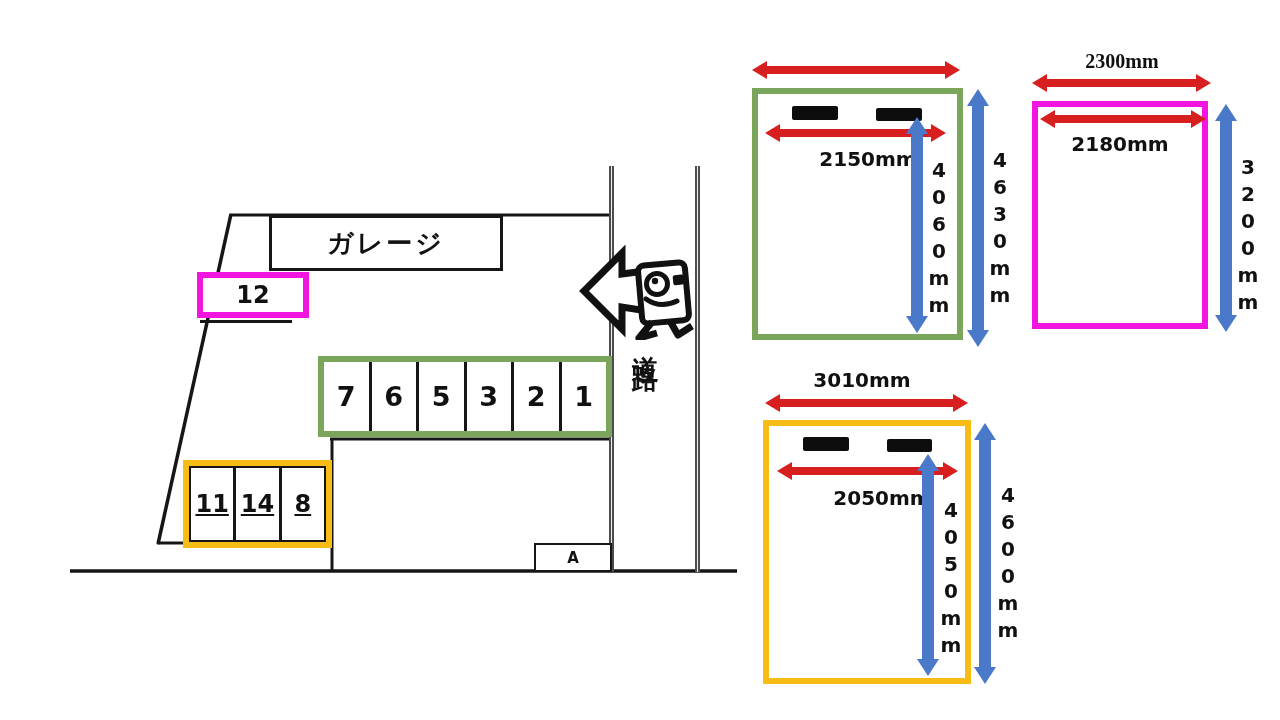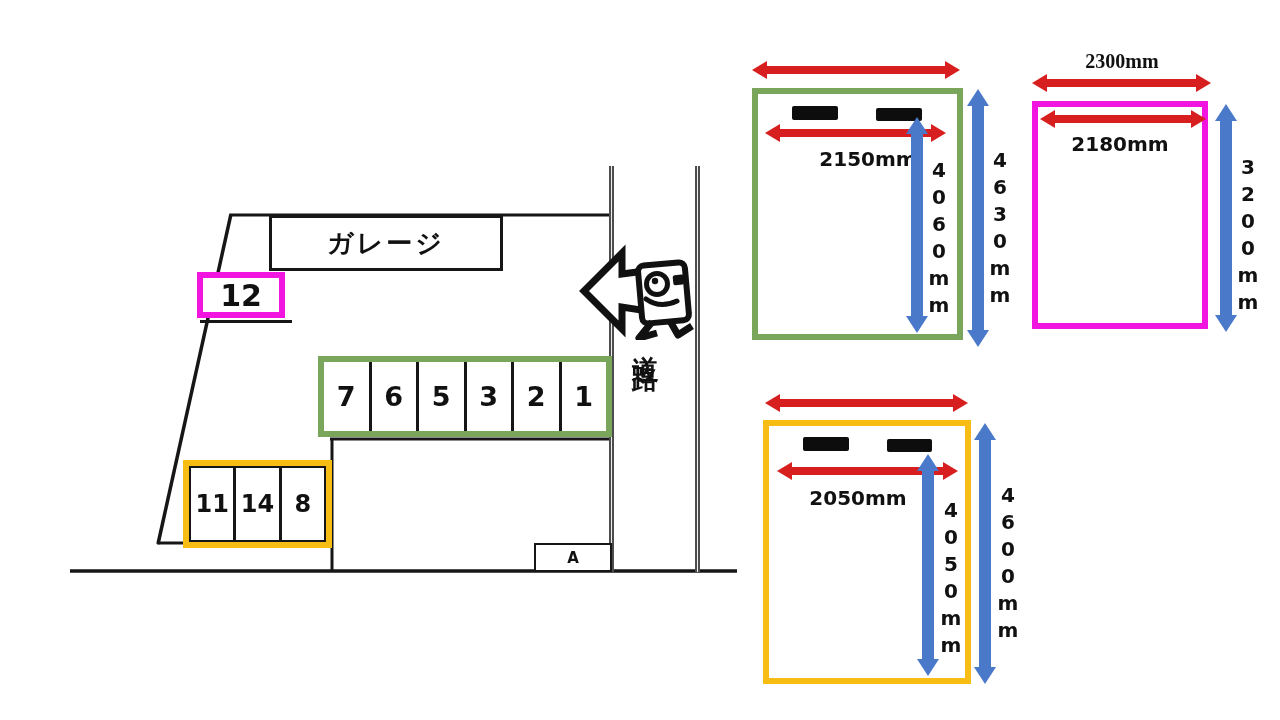--- a/index.html
+++ b/index.html
@@ -10,30 +10,30 @@
   .canvas{position:relative;width:1280px;height:720px;background:#fff;overflow:hidden;
           font-family:"DejaVu Sans","Liberation Sans",sans-serif;color:#111;}
   .abs{position:absolute;}
   .box{position:absolute;background:#fff;box-sizing:border-box;display:flex;
        align-items:center;justify-content:center;font-weight:bold;}
   
   .road-line{position:absolute;top:166px;height:406px;width:5px;box-sizing:border-box;
              border-left:2px solid #4d4d4d;border-right:2px solid #4d4d4d;background:#eee;}
   .garage-box{left:232px;top:215px;width:234px;height:56px;border:3px solid var(--line);
               font-size:26px;letter-spacing:3px;margin-left:37px;}
-  .spot12-box{left:197px;top:272px;width:88px;height:46px;border:6px solid var(--magenta);font-size:30px;}
+  .spot12-box{left:197px;top:272px;width:112px;height:46px;border:6px solid var(--magenta);font-size:24px;}
   .spot12-underline{left:200px;top:320px;width:92px;height:3px;background:var(--line);}
   .green-row{left:318px;top:356px;width:294px;height:81px;border:6px solid var(--green);
              background:#fff;box-sizing:border-box;display:flex;position:absolute;}
   .green-row .cell{flex:1;display:flex;align-items:center;justify-content:center;
                    font-size:27px;font-weight:bold;border-right:3px solid var(--line);}
   .green-row .cell:last-child{border-right:none;}
   .orange-row{left:183px;top:460px;width:149px;height:88px;border:6px solid var(--orange);
               background:#fff;box-sizing:border-box;position:absolute;}
-  .orange-inner{position:absolute;inset:0;border:2.5px solid var(--line);box-sizing:border-box;display:flex;}
+  .orange-inner{position:absolute;inset:0;border:2.5px solid var(--line);box-sizing:border-box;display:flex;text-decoration:underline;}
   .orange-inner .cell{flex:1;display:flex;align-items:center;justify-content:center;
                       font-size:24px;font-weight:bold;border-right:3px solid var(--line);}
   .orange-inner .cell:last-child{border-right:none;}
   .marker-a{left:534px;top:543px;width:78px;height:29px;border:2.5px solid var(--line);font-size:15px;}
   .road-label{left:632px;top:334px;font-size:27px;font-weight:bold;writing-mode:vertical-rl;
               text-orientation:upright;letter-spacing:9px;line-height:1;}
   
   .dim-rect{position:absolute;background:#fff;box-sizing:border-box;}
   .rect-green{left:752px;top:88px;width:211px;height:252px;border:6px solid var(--green);}
   .rect-magenta{left:1032px;top:101px;width:176px;height:228px;border:6px solid var(--magenta);}
@@ -141,30 +141,31 @@
   <div class="dim-rect rect-magenta"></div>
   <div class="h-arrow" style="left:1040px;top:115px;width:166px;">
     <div class="shaft"></div>
     </div>
   <div class="dim-label" style="left:1020px;top:132px;width:200px;">2180mm</div>
   <div class="v-arrow" style="left:1220px;top:104px;height:228px;">
     <div class="shaft"></div>
     </div>
   <div class="v-label" style="left:1238px;top:155px;">3200mm</div>
 
+  <div class="dim-label" style="left:762px;top:368px;width:200px;">3010mm</div>
   <div class="h-arrow" style="left:765px;top:399px;width:203px;">
     <div class="shaft"></div>
     </div>
   <div class="dim-rect rect-orange"></div>
   <div class="bar" style="left:803px;top:437px;width:46px;height:14px;"></div>
   <div class="bar" style="left:887px;top:439px;width:45px;height:13px;"></div>
   <div class="h-arrow" style="left:777px;top:467px;width:181px;">
     <div class="shaft"></div>
     </div>
-  <div class="dim-label" style="left:758px;top:486px;width:200px;">2050mm</div>
+  <div class="dim-label" style="left:782px;top:486px;width:200px;">2050mm</div>
   <div class="v-arrow" style="left:922px;top:454px;height:222px;">
     <div class="shaft"></div>
     </div>
   <div class="v-label" style="left:941px;top:498px;">4050mm</div>
   <div class="v-arrow" style="left:979px;top:423px;height:261px;">
     <div class="shaft"></div>
     </div>
   <div class="v-label" style="left:998px;top:483px;">4600mm</div>
 
 </div>

